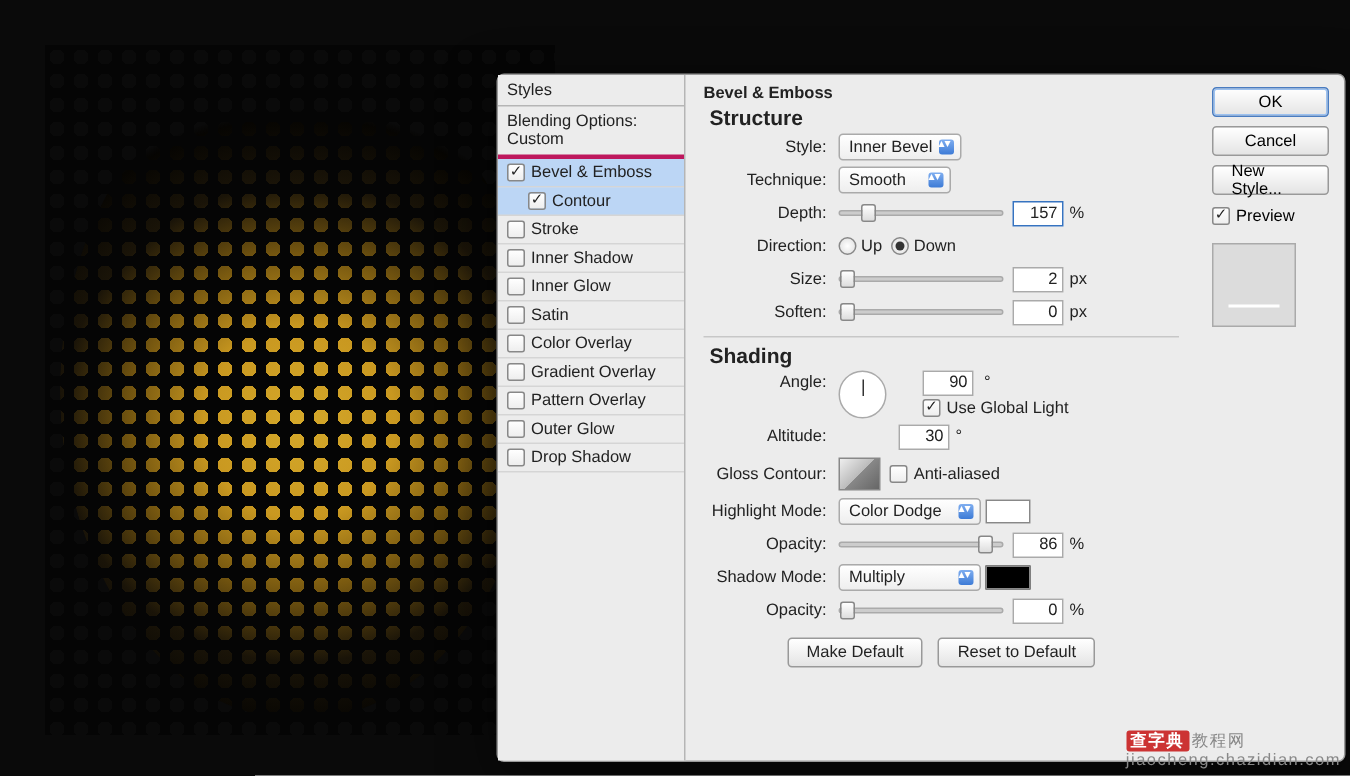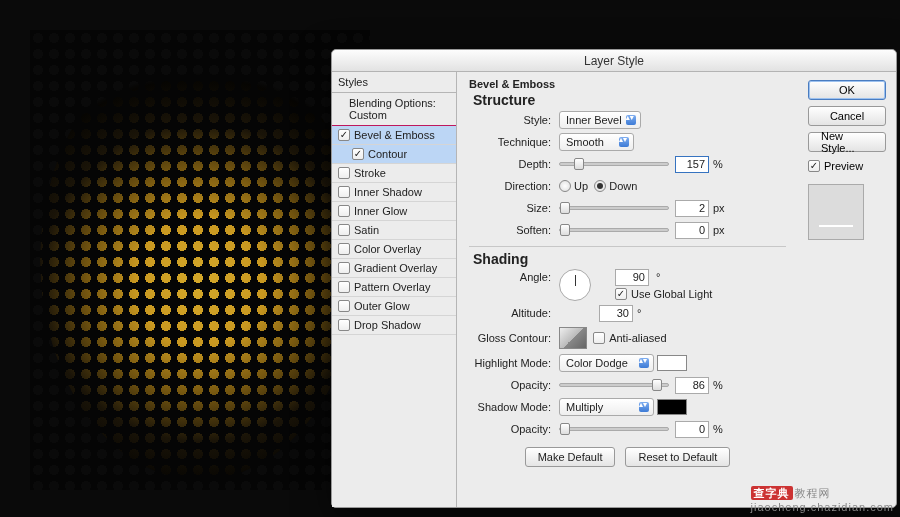--- a/index.html
+++ b/index.html
@@ -34,21 +34,21 @@
     font-size: 12px; color: #333;
   }
   .body { flex: 1; display: flex; }
   
   
   .styles-col {
     width: 125px; border-right: 1px solid #b5b5b5; background: #ececec;
     display: flex; flex-direction: column; overflow: hidden;
   }
   .styles-header { padding: 4px 6px; border-bottom: 1px solid #b5b5b5; color: #222; }
-  .blend-opts { padding: 4px 17px; border-bottom: 1px solid #be185d; color: #222; }
+  .blend-opts { padding: 4px 6px; border-bottom: 3px solid #be185d; color: #222; }
   .style-item {
     display: flex; align-items: center; gap: 4px;
     padding: 3px 6px; border-bottom: 1px solid #d5d5d5;
     color: #222; cursor: default;
   }
   .style-item.indent { padding-left: 20px; }
   .style-item.selected { background: #bcd6f5; }
   .chk {
     width: 12px; height: 12px; border: 1px solid #888; border-radius: 2px;
     background: linear-gradient(#fff,#eee); display: inline-flex; align-items: center; justify-content: center;
@@ -131,21 +131,20 @@
   .watermark { position: absolute; right: 6px; bottom: 4px; color: #888; font-size: 10px; letter-spacing: 1px; }
   .watermark b { background: #cc3333; color: #fff; border-radius: 2px; padding: 1px 3px; margin-right: 2px; }
 </style>
 </head>
 <body>
 
 <div class="artwork"></div>
 <div class="grille"></div>
 
 <div class="dialog">
-  <div class="titlebar">Layer Style</div>
   <div class="body">
 
     <div class="styles-col">
       <div class="styles-header">Styles</div>
       <div class="blend-opts">Blending Options: Custom</div>
       <div id="styles-items">
           <div class="style-item selected">
             <span class="chk on"></span>
             <span>Bevel &amp; Emboss</span>
           </div>

